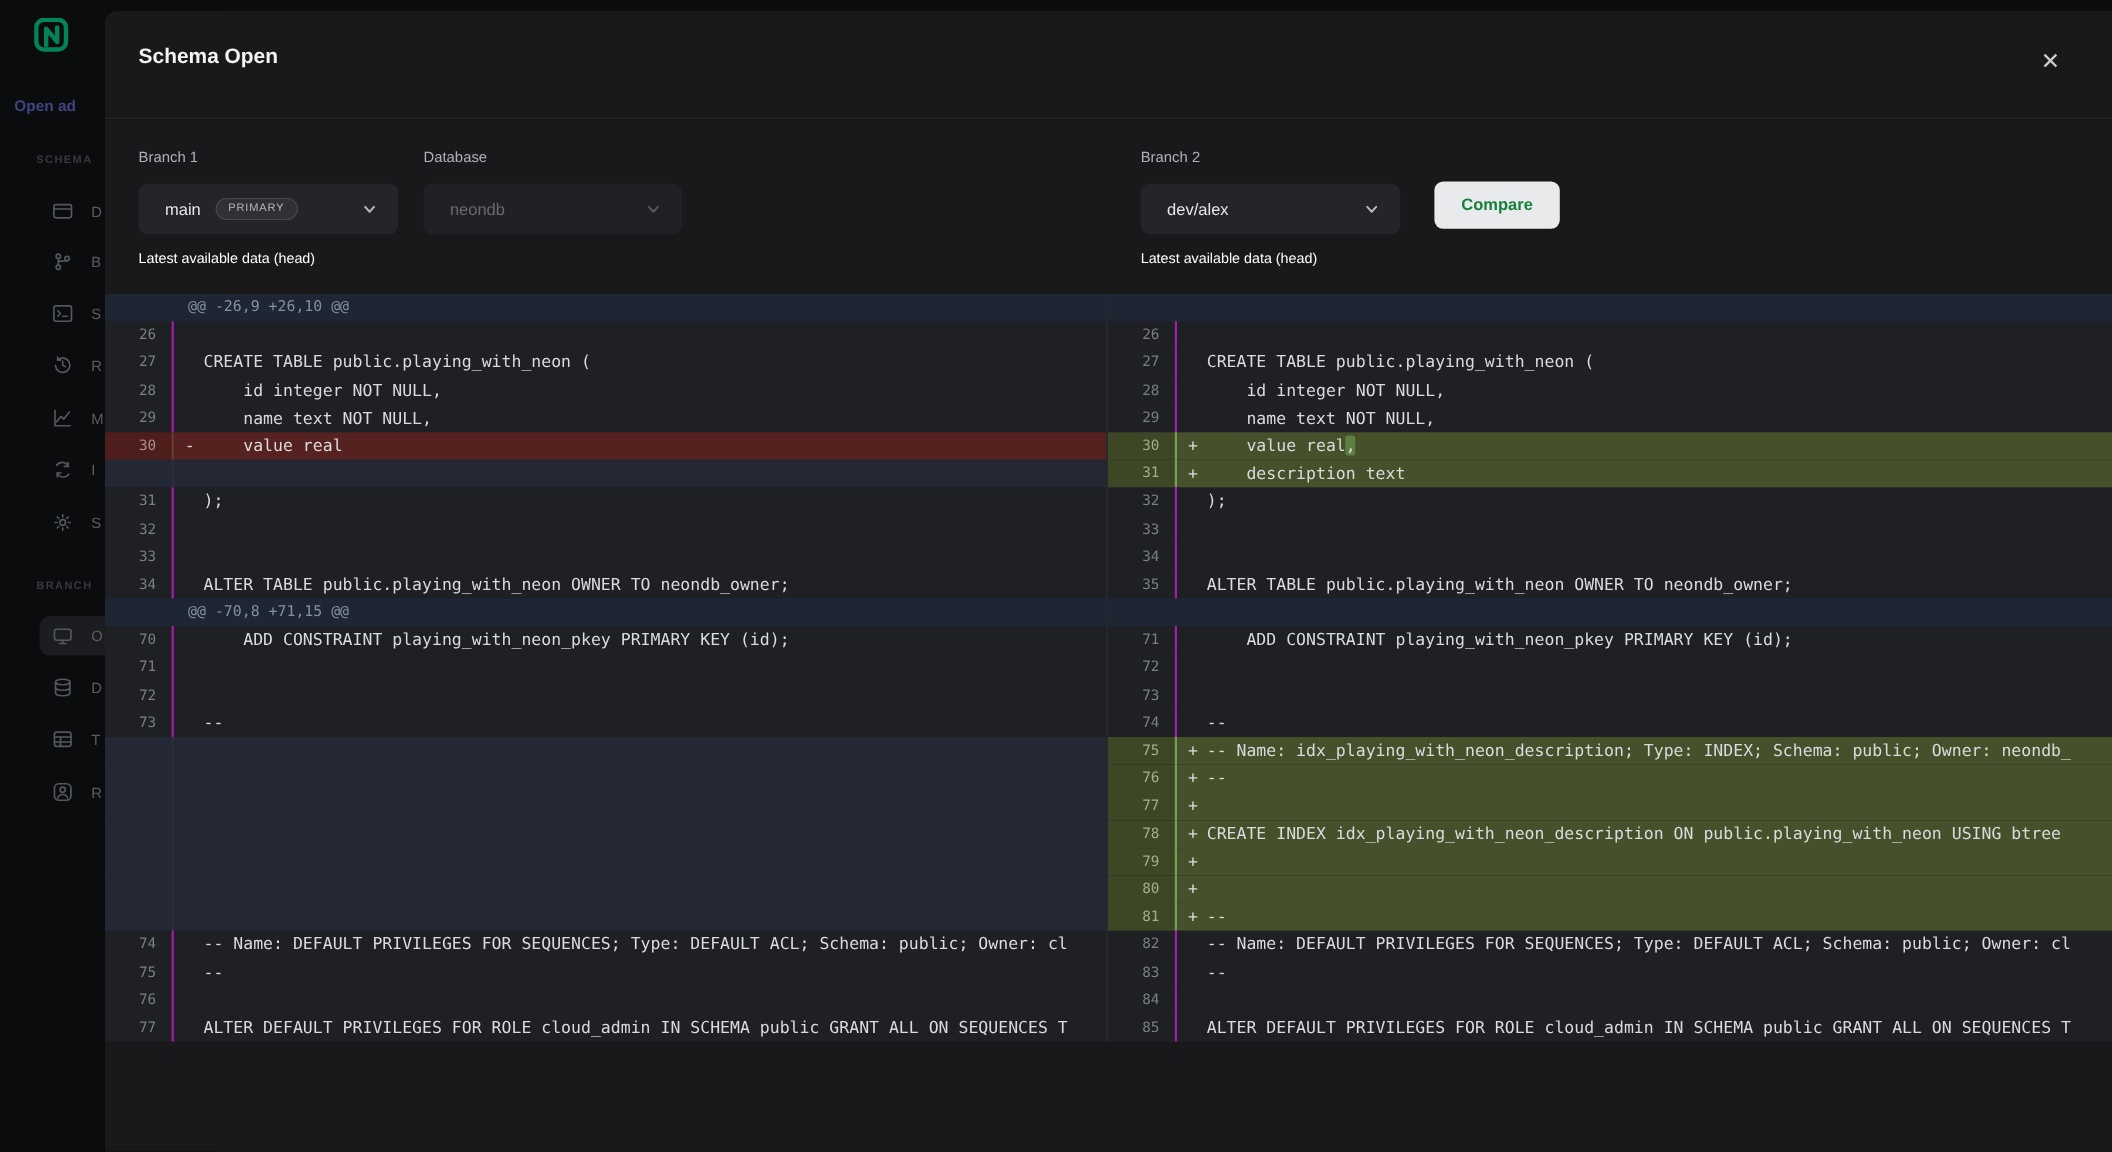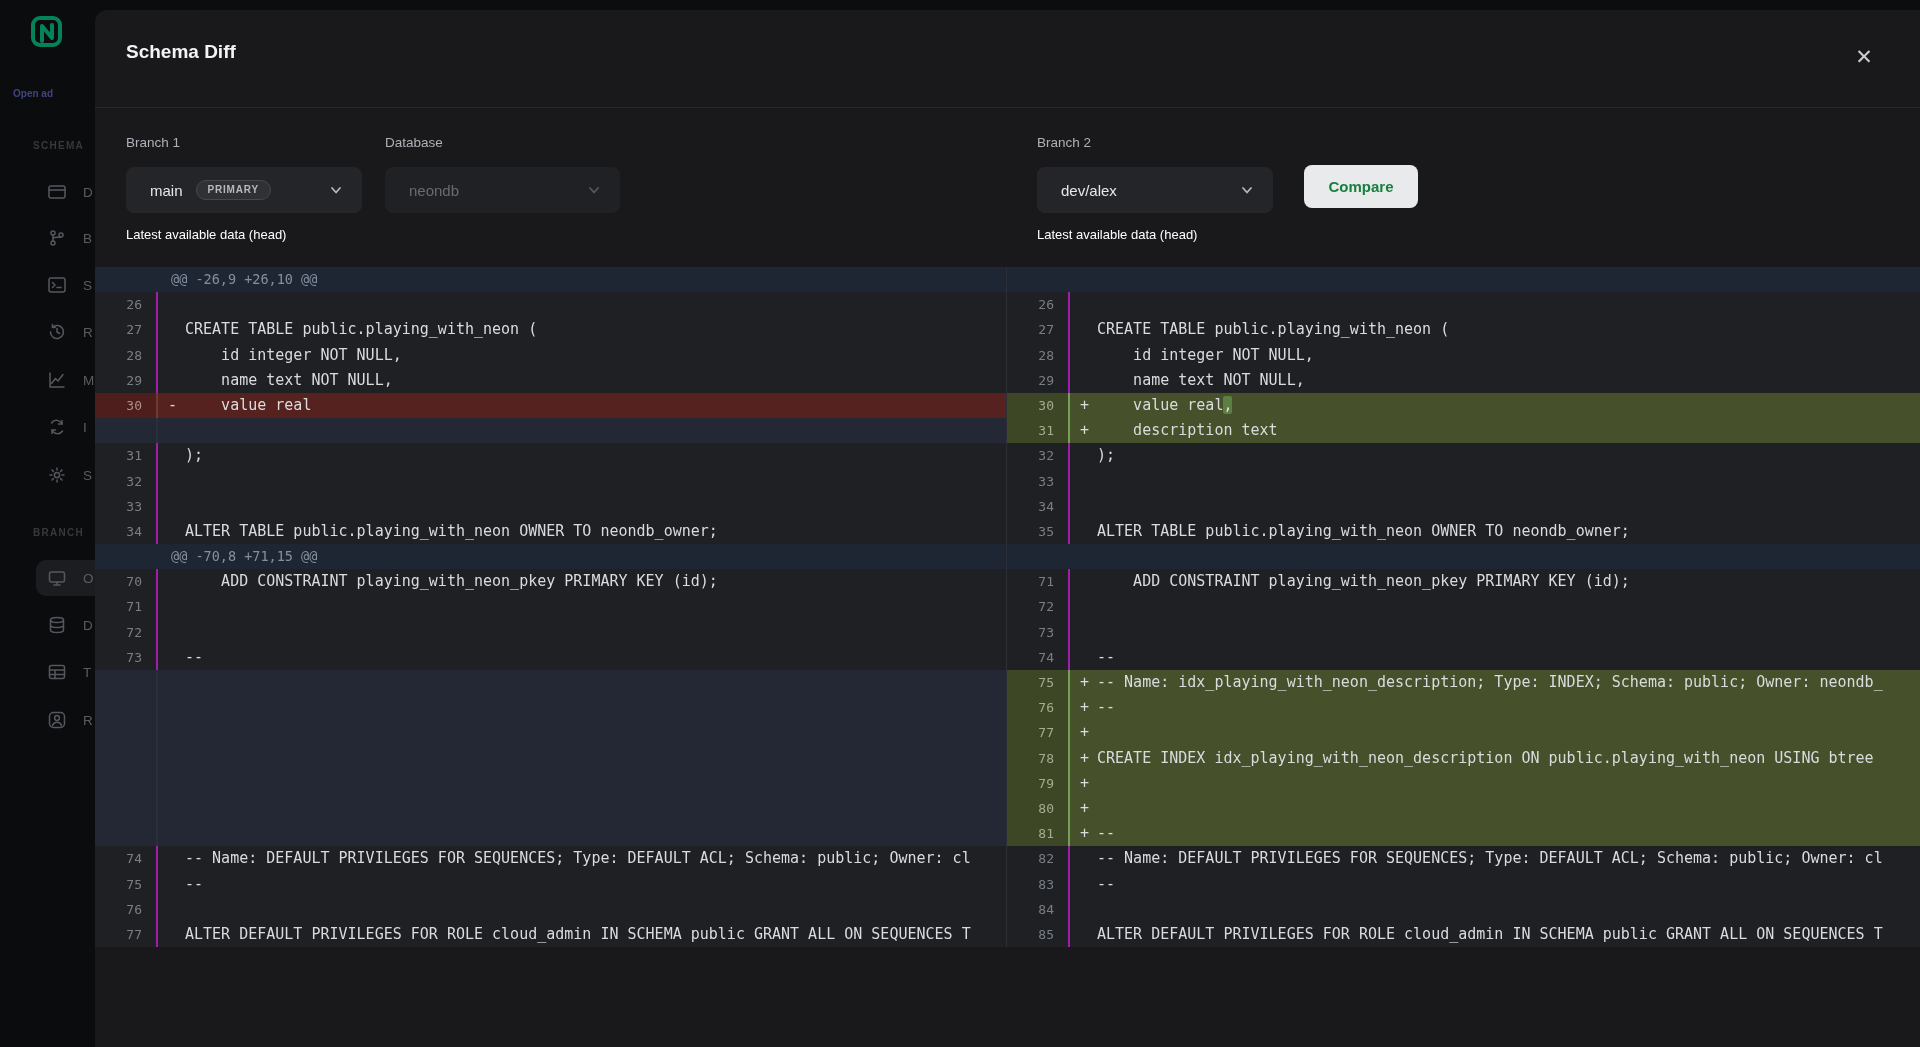--- a/index.html
+++ b/index.html
@@ -6,21 +6,21 @@
   body{
     width:1920px;height:1047px;position:relative;overflow:hidden;
     background:#0c0d0f;
     font-family:"Liberation Sans", sans-serif;
     -webkit-font-smoothing:antialiased;
   }
   
   .sidebar{position:absolute;left:0;top:0;bottom:0;width:200px;background:#0b0c0e;z-index:1;}
   .side-content{opacity:.55;}
   .logo{position:absolute;left:31px;top:16px;width:32px;height:34px;}
-  .open-admin{position:absolute;left:13px;top:88px;font-size:10px;font-weight:700;color:#6b72e0;white-space:nowrap;}
+  .open-admin{position:absolute;left:13px;top:88px;font-size:14px;font-weight:700;color:#6b72e0;white-space:nowrap;}
   .side-heading{position:absolute;left:33px;font-size:10px;font-weight:700;letter-spacing:1.3px;color:#5c5f66;white-space:nowrap;}
   .side-item{position:absolute;left:36px;height:36px;display:flex;align-items:center;gap:16px;width:150px;border-radius:10px;}
   .side-item.selected{background:#2b2c31;}
   .side-item .icon{width:20px;height:20px;margin-left:11px;flex:0 0 auto;}
   .side-item .icon svg{width:20px;height:20px;display:block;}
   .side-item .lbl{font-size:13.5px;color:#9a9fa6;white-space:nowrap;}
   
   .modal{position:absolute;left:95px;top:10px;right:0;bottom:0;background:#19191c;border-top-left-radius:12px;z-index:10;overflow:hidden;}
   .modal-title{position:absolute;left:31px;top:31px;font-size:19px;font-weight:600;color:#f2f3f4;}
   .modal-close{position:absolute;right:40px;top:30px;width:32px;height:32px;display:flex;align-items:center;justify-content:center;
@@ -28,21 +28,21 @@
   .header-divider{position:absolute;left:0;right:0;top:97px;height:1px;background:#27282c;}
   
   .ctl-label{position:absolute;top:125px;font-size:13.5px;color:#aeb1b8;}
   .dropdown{position:absolute;top:157px;height:46px;background:#242528;border-radius:8px;display:flex;align-items:center;
     box-sizing:border-box;padding:0 18px 0 24px;cursor:pointer;}
   .dropdown .val{font-size:15px;color:#e6e7e9;white-space:nowrap;text-align:center;}
   .dropdown .spring{flex:1;}
   .dropdown.disabled{background:#202124;cursor:default;}
   .dropdown.disabled .val{color:#686b70;}
   .chev{width:16px;height:16px;flex:0 0 auto;margin-left:10px;}
-  .badge{margin-left:13px;font-size:10px;font-weight:700;letter-spacing:.8px;color:#b6b9bf;background:#303135;
+  .badge{margin-left:13px;font-size:10px;font-weight:400;letter-spacing:.8px;color:#b6b9bf;background:#303135;
     border:1px solid #47484d;border-radius:999px;padding:4px 11px;line-height:1;white-space:nowrap;}
   .compare-btn{position:absolute;left:1209px;top:155px;width:114px;height:43px;background:#e9eaeb;color:#15803d;
     font-size:15px;font-weight:600;border:none;border-radius:8px;cursor:pointer;font-family:"Liberation Sans",sans-serif;}
   .caption{position:absolute;top:217px;font-size:13px;color:#ffffff;white-space:nowrap;}
   
   .diff{position:absolute;left:0;right:0;top:257px;display:flex;background:#1e2024;align-items:flex-end;}
   .pane{overflow:hidden;}
   .pane.left{width:911px;flex:0 0 911px;}
   .pane.right{flex:1;border-left:1px solid #2c2f35;min-width:0;}
   .drow{display:flex;height:25.2px;line-height:25.2px;font-family:"DejaVu Sans Mono","Liberation Mono",monospace;}
@@ -177,21 +177,21 @@
               <path d="M5.5 15.5c.8-2.2 2.5-3.2 4.5-3.2s3.7 1 4.5 3.2" fill="none" stroke="#9298a0" stroke-width="1.5" stroke-linecap="round" stroke-linejoin="round"></path>
             </svg>
           </span>
           <span class="lbl">R</span>
         </div>
       </div>
   </div>
 </div>
 
 <div class="modal">
-  <div class="modal-title">Schema Diff</div>
+  <div class="modal-title">Schema Open</div>
   <div class="modal-close">
     <span>✕</span>
   </div>
   <div class="header-divider"></div>
 
   <div class="ctl-label" style="left:31px">Branch 1</div>
   <div class="ctl-label" style="left:290px">Database</div>
   <div class="ctl-label" style="left:942px">Branch 2</div>
 
   <div class="dropdown" style="left:31px;width:236px">

